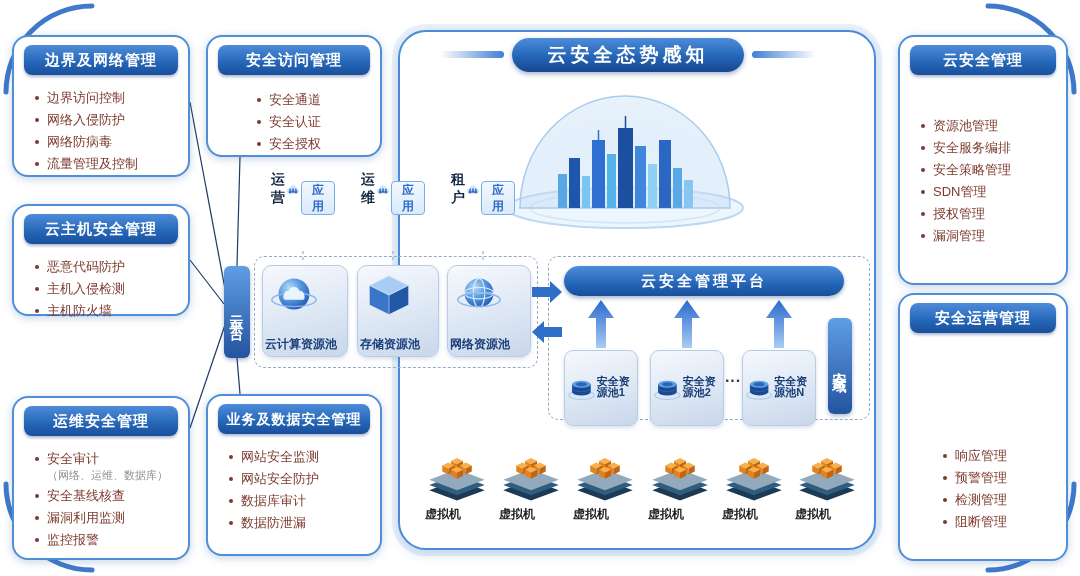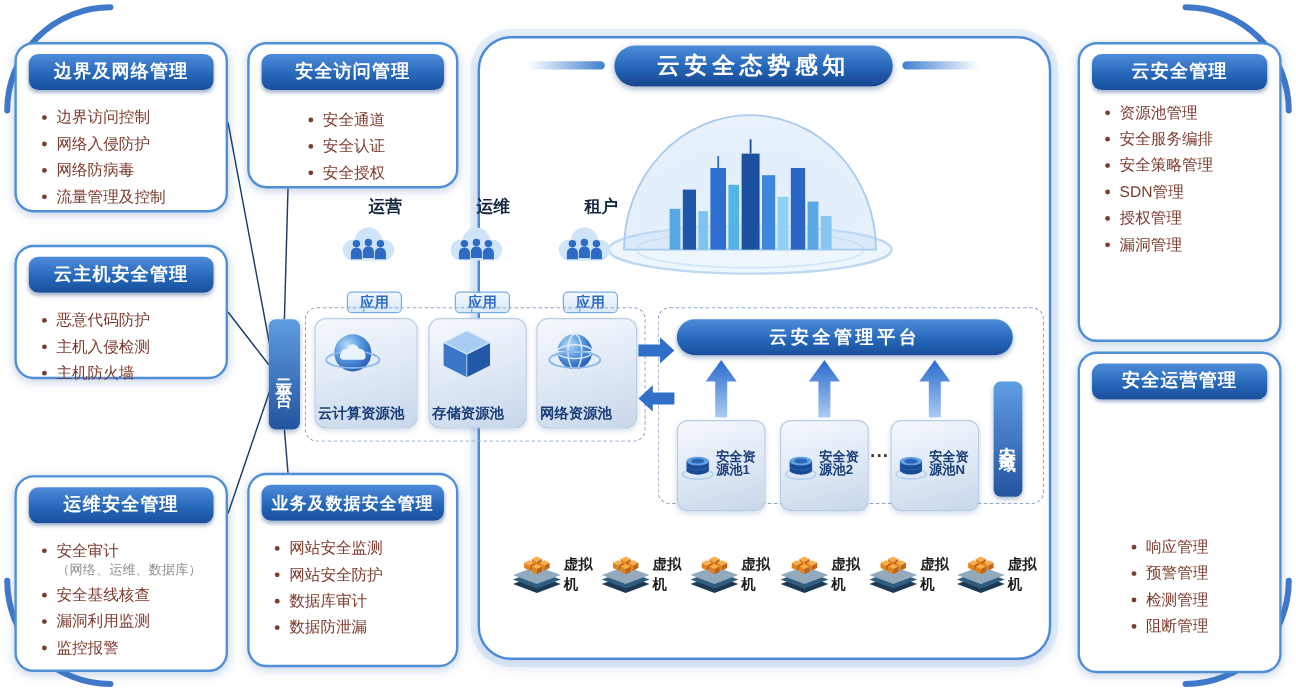--- a/index.html
+++ b/index.html
@@ -25,21 +25,21 @@
   .item{
     position:relative;padding-left:13px;font-size:13px;color:#7d3a2d;
     line-height:21px;margin-bottom:1px;
   }
   .item::before{
     content:"";position:absolute;left:1px;top:9px;width:4px;height:4px;border-radius:50%;
     background:#7d3a2d;
   }
   .note{font-size:11px;color:#8f8f8f;padding-left:13px;line-height:15px;margin-top:-2px;margin-bottom:2px;}
   #p-access .items{margin-left:48px;margin-top:14px;}
-  #p-cloudsec .items{margin-top:8px;}
+  #p-cloudsec .items{margin-top:40px;}
   #p-secops .items{margin-top:112px;margin-left:42px;}
 
   
   .center-panel{
     position:absolute;left:398px;top:30px;width:478px;height:520px;background:#ffffff;
     border:2px solid #4b8ad8;border-radius:28px;z-index:2;box-sizing:border-box;
     box-shadow:0 0 0 6px rgba(120,170,230,.16),0 4px 12px rgba(50,100,170,.22);
   }
   .main-banner{
     position:absolute;left:512px;top:38px;width:232px;height:34px;z-index:3;border-radius:17px;
@@ -47,21 +47,21 @@
     color:#fff;font-size:19px;font-weight:bold;letter-spacing:4px;
     display:flex;align-items:center;justify-content:center;
     box-shadow:0 2px 5px rgba(20,60,120,.4);
   }
   .main-banner::before,.main-banner::after{content:"";position:absolute;top:13px;width:64px;height:7px;border-radius:4px;}
   .main-banner::before{left:-72px;background:linear-gradient(90deg,rgba(80,140,210,0),#3f7fd0);}
   .main-banner::after{right:-72px;background:linear-gradient(270deg,rgba(80,140,210,0),#3f7fd0);}
 
   .city{position:absolute;left:500px;top:82px;z-index:3;}
 
-  .user{position:absolute;top:164px;width:64px;z-index:3;display:flex;flex-direction:column;align-items:flex-end;}
+  .user{position:absolute;top:164px;width:64px;z-index:3;display:flex;flex-direction:row;align-items:center;}
   .user-label{font-size:14px;color:#14263f;font-weight:600;margin-bottom:2px;}
   .app-badge{
     margin-top:17px;font-size:12px;color:#2e6bc6;font-weight:600;
     background:linear-gradient(180deg,#f2f8fe,#d9eafa);border:1px solid #79aee4;border-radius:4px;
     padding:0 10px;line-height:16px;
   }
 
   .vtab{
     position:absolute;width:26px;z-index:3;border-radius:6px;color:#fff;
     background:linear-gradient(180deg,#5f9de2,#24549f);
@@ -100,21 +100,21 @@
     background:linear-gradient(165deg,#f6f9fd 0%,#dde7f4 55%,#c9d7ea 100%);
     border:1px solid #b9cce2;border-radius:9px;box-shadow:0 2px 4px rgba(60,100,160,.2);
     display:flex;flex-direction:row;align-items:center;justify-content:space-between;
     padding:3px 1px 5px;
   }
   .spool-label{font-size:11px;font-weight:bold;color:#1a3e78;line-height:11px;}
   #spool-1{left:564px;} #spool-2{left:650px;} #spool-n{left:742px;}
   .dots{position:absolute;left:722px;top:372px;width:22px;z-index:3;text-align:center;
     font-size:16px;font-weight:bold;color:#3a3a3a;}
 
-  .vm{position:absolute;top:452px;width:70px;z-index:3;display:flex;flex-direction:row;align-items:center;}
+  .vm{position:absolute;top:452px;width:70px;z-index:3;display:flex;flex-direction:column;align-items:flex-start;}
   .vm-label{font-size:12px;font-weight:600;color:#1d1d1d;margin-top:2px;}
   #vm-1{left:425px;} #vm-2{left:499px;} #vm-3{left:573px;}
   #vm-4{left:648px;} #vm-5{left:722px;} #vm-6{left:795px;}
 </style>
 </head>
 <body>
 
 <div class="stage">
 
   <svg width="0" height="0" style="position:absolute" aria-hidden="true">

